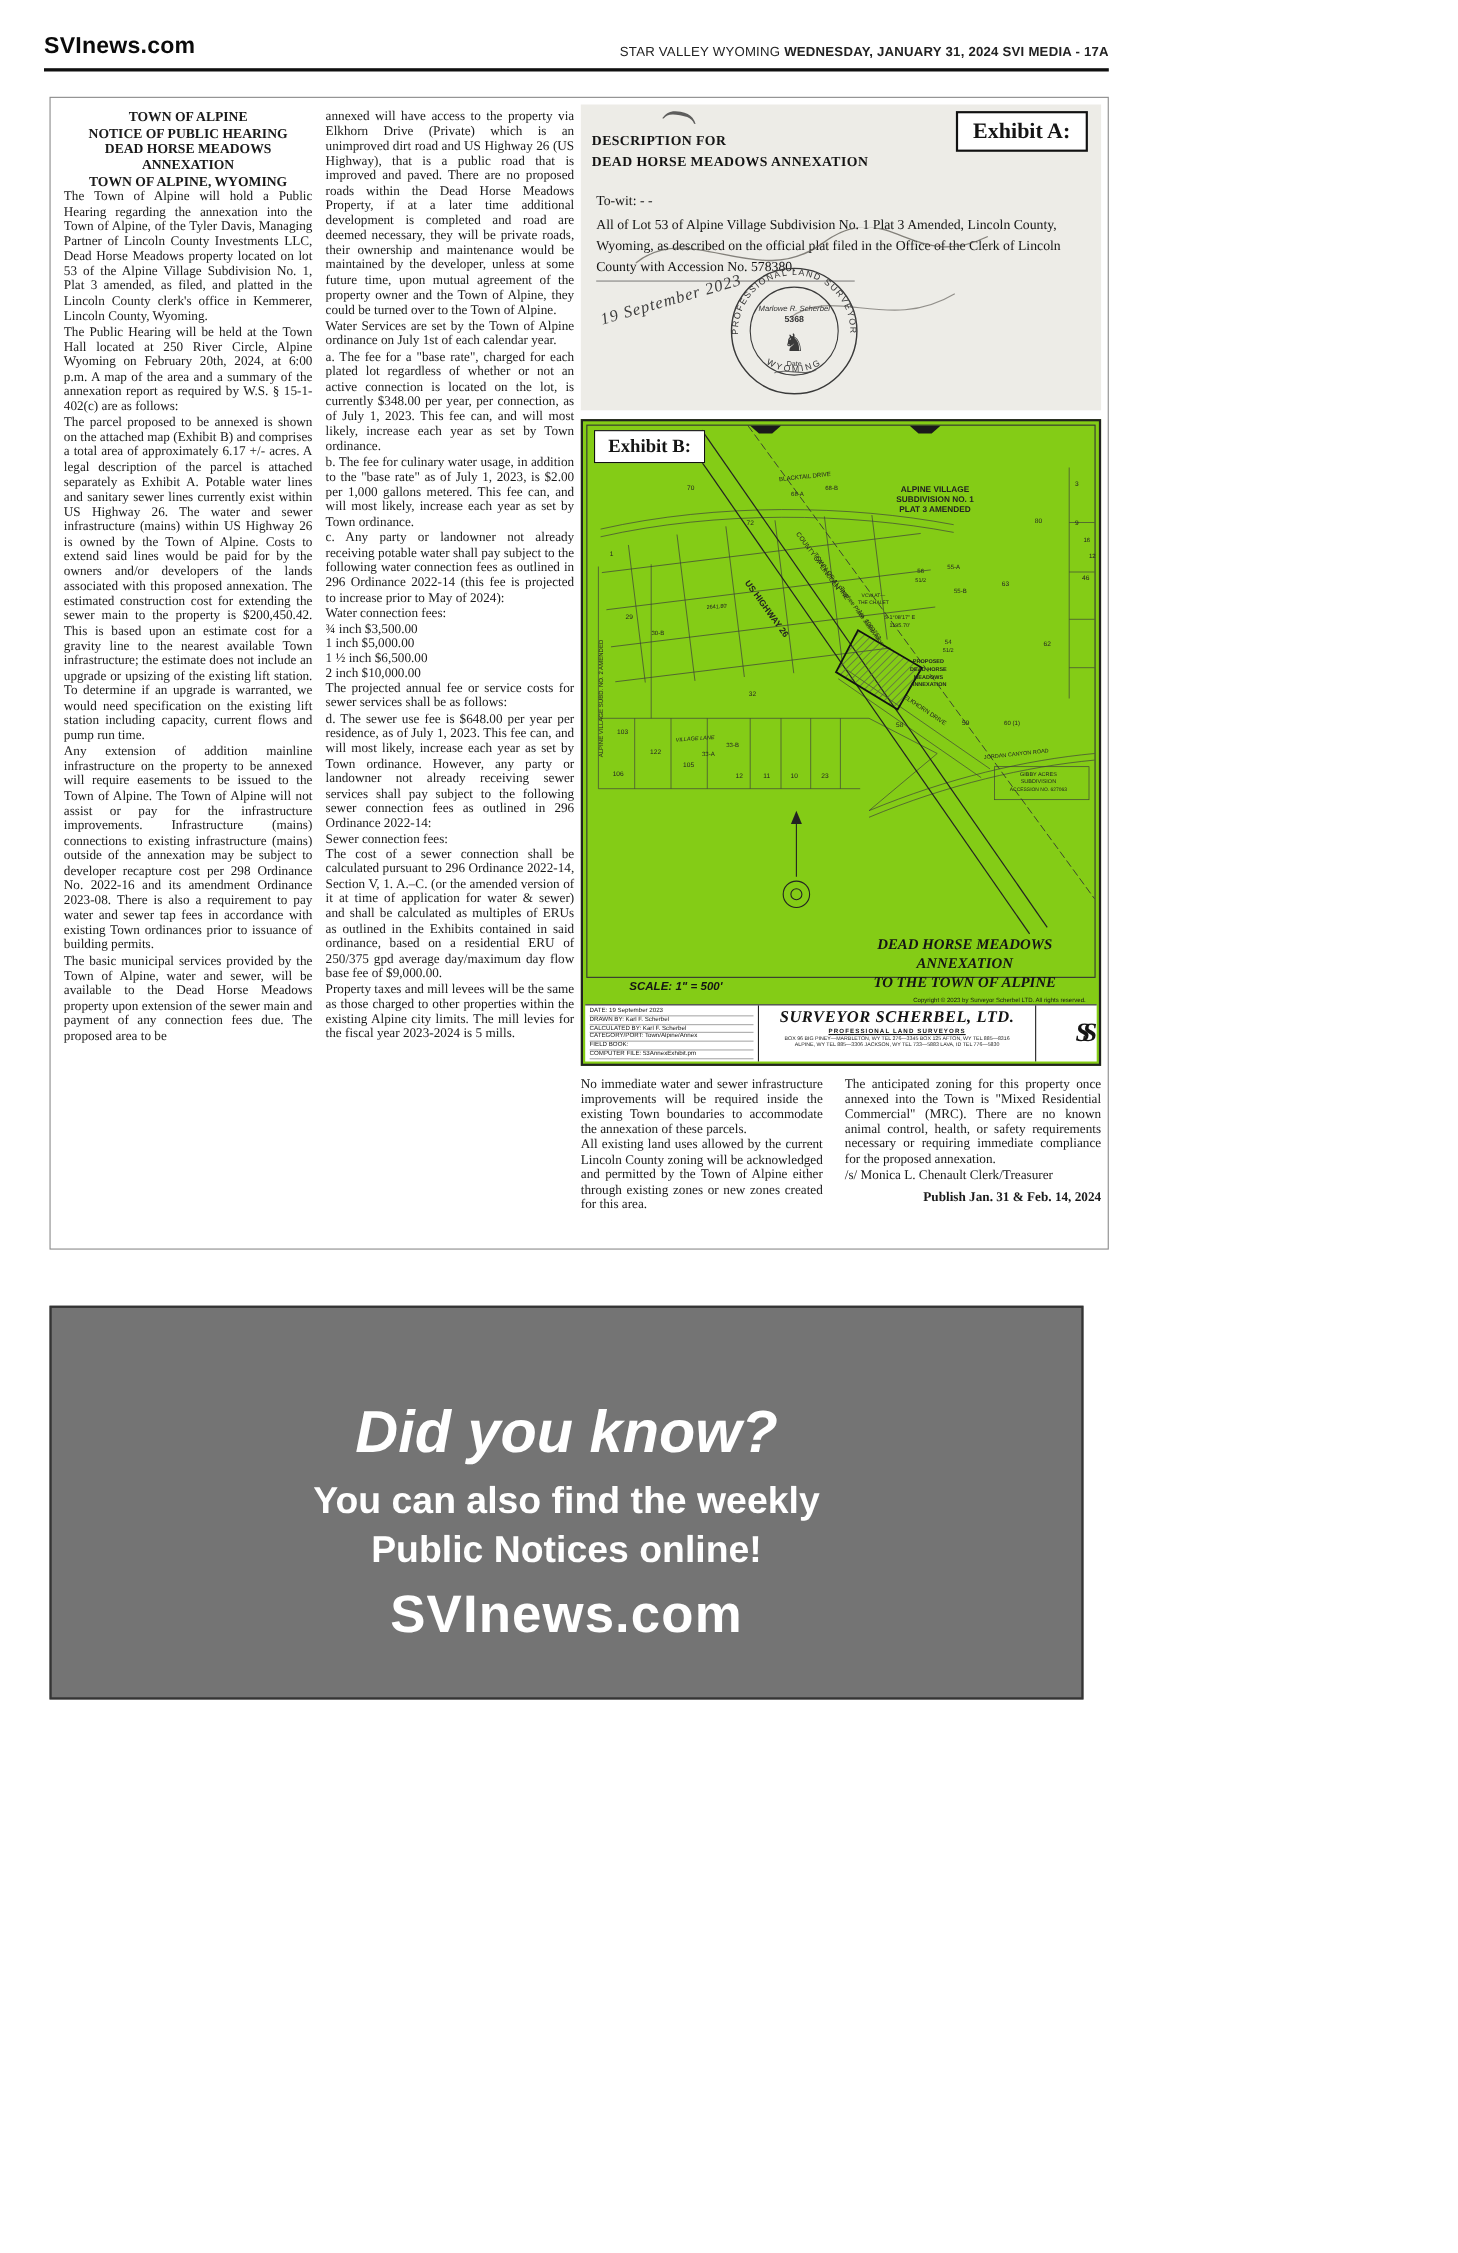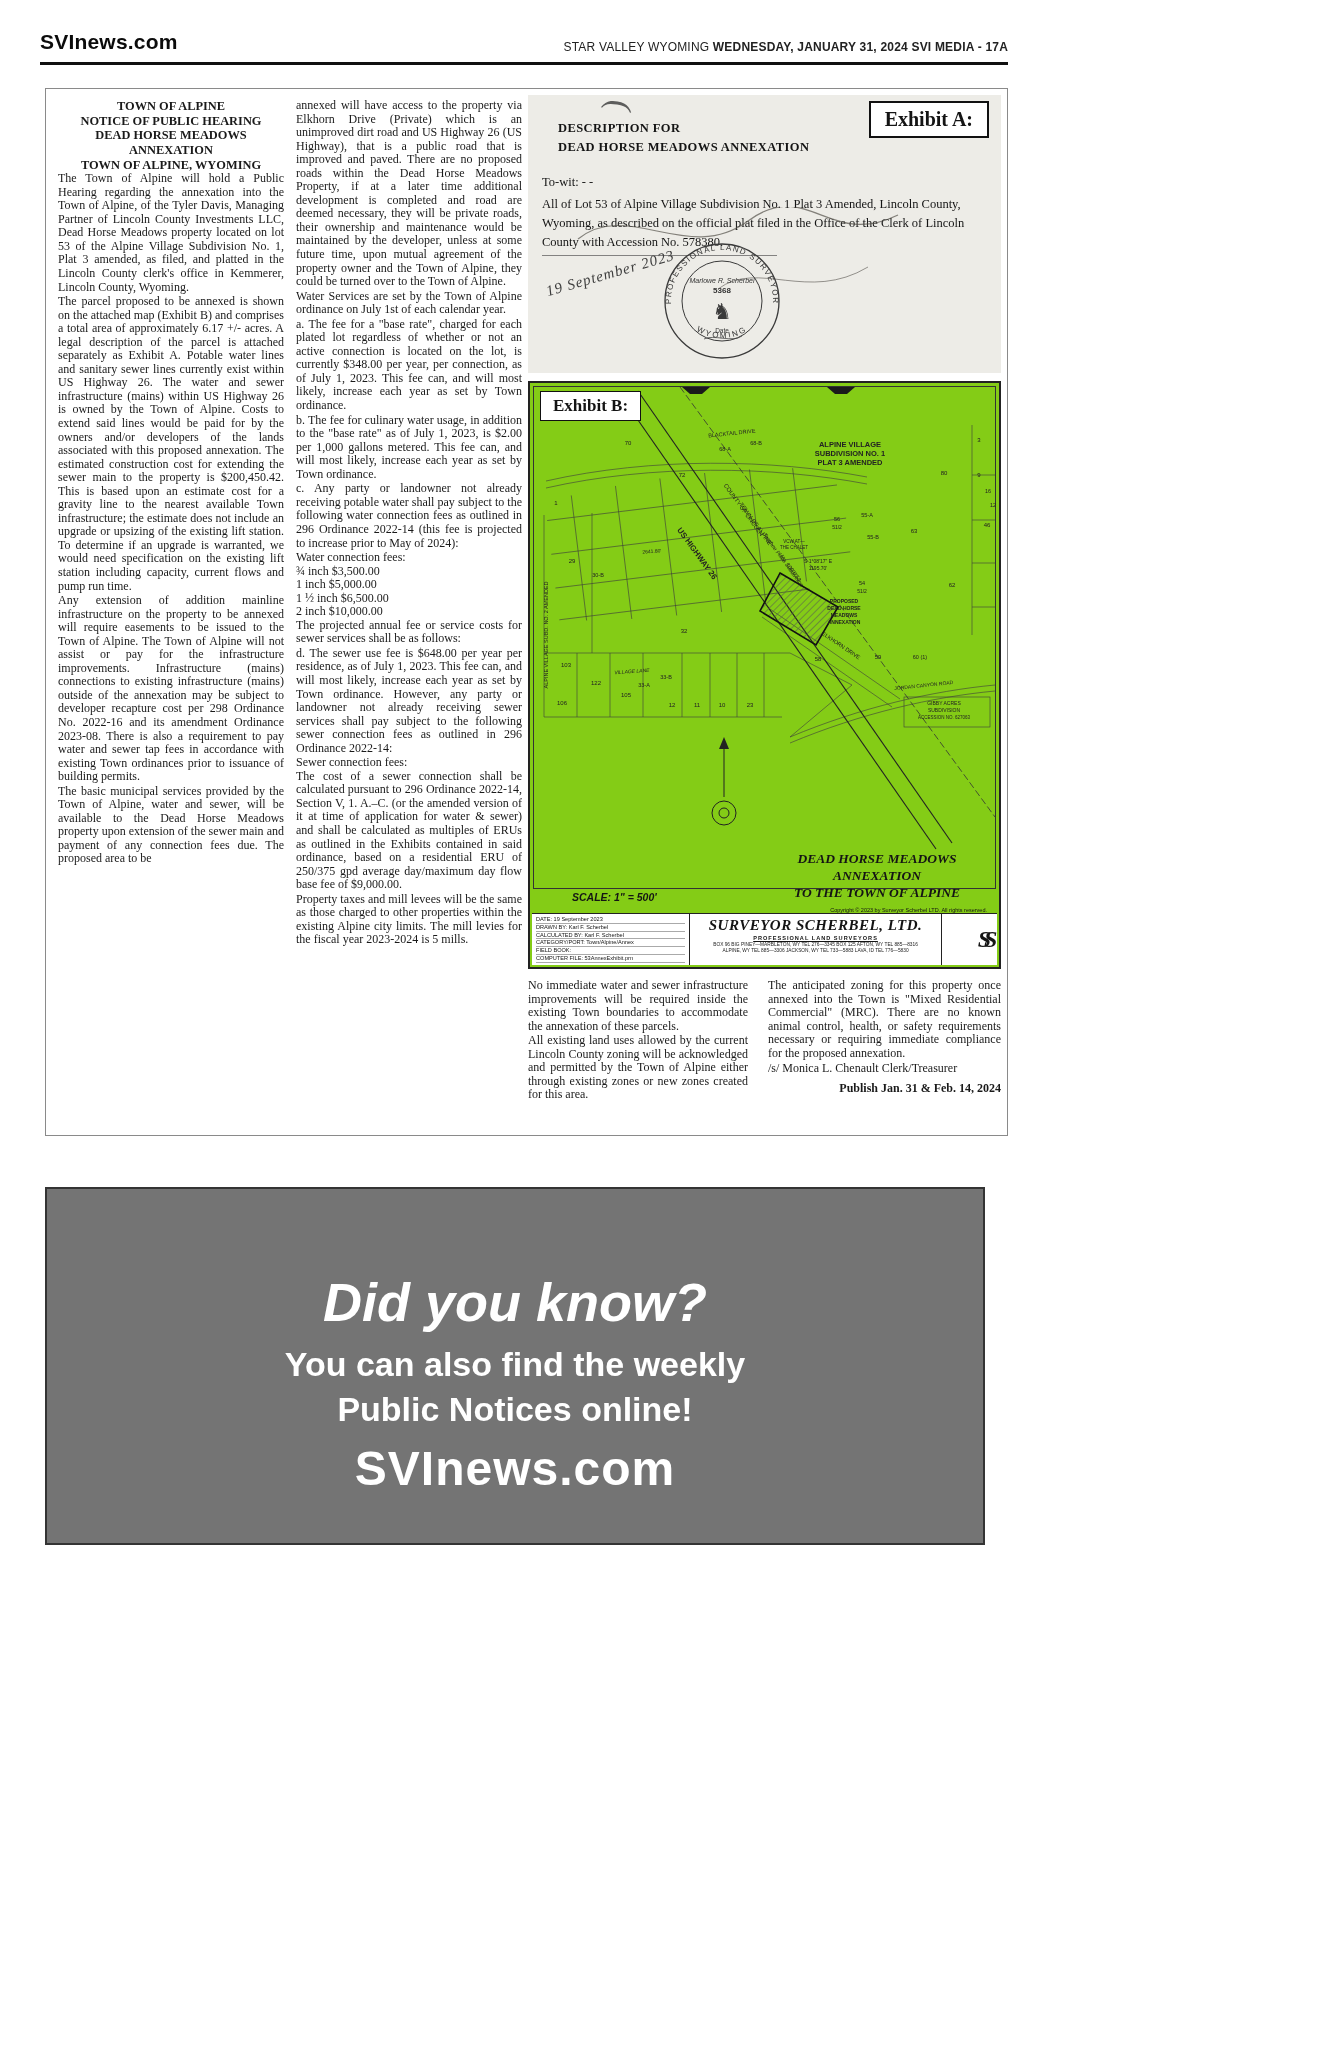--- a/index.html
+++ b/index.html
@@ -24,21 +24,21 @@
   .col .sig{text-align:left;margin-top:2px;}
   .col1{left:12px;width:226px;}
   .col2{left:250px;width:226px;}
 
   
   .rr{position:absolute;left:482px;top:6px;width:473px;height:1034px;}
 
   
   .exa{position:absolute;left:0;top:0;width:473px;height:278px;background:#edecе7;background:#edece7;}
   .exa-pen{position:absolute;left:86px;top:-8px;font-size:34px;color:#3a3a3a;transform:rotate(100deg);opacity:.8;}
-  .exa-heading{position:absolute;left:30px;top:24px;font-weight:bold;font-size:12.5px;letter-spacing:.4px;line-height:1.5;}
+  .exa-heading{position:absolute;left:10px;top:24px;font-weight:bold;font-size:12.5px;letter-spacing:.4px;line-height:1.5;}
   .exa-label{position:absolute;right:12px;top:6px;border:2px solid #111;background:#fff;padding:5px 14px;font-weight:bold;font-size:20px;font-family:"Liberation Serif",serif;}
   .exa-towit{position:absolute;left:14px;top:80px;font-size:12.5px;}
   .exa-body{position:absolute;left:14px;top:100px;width:445px;font-size:12.5px;line-height:1.5;}
   .exa-underline{position:absolute;left:14px;top:160px;width:235px;height:1px;background:#4a4a4a;opacity:.65;}
   .exa-hand{position:absolute;left:16px;top:170px;font-style:italic;font-size:15px;color:#3d3d3d;transform:rotate(-16deg);letter-spacing:1px;}
   .exa-seal{position:absolute;left:128px;top:140px;}
   .exa-squiggle{position:absolute;left:40px;top:112px;}
 
   
   .exb{position:absolute;left:0;top:286px;width:473px;height:588px;border:2px solid #222;background:#84cc16;}
@@ -86,20 +86,21 @@
 
   <section class="notice">
 
     <div class="col col1">
         <p class="h">TOWN OF ALPINE</p>
         <p class="h">NOTICE OF PUBLIC HEARING</p>
         <p class="h">DEAD HORSE MEADOWS</p>
         <p class="h">ANNEXATION</p>
         <p class="h">TOWN OF ALPINE, WYOMING</p>
         <p class="p">The Town of Alpine will hold a Public Hearing regarding the annexation into the Town of Alpine, of the Tyler Davis, Managing Partner of Lincoln County Investments LLC, Dead Horse Meadows property located on lot 53 of the Alpine Village Subdivision No. 1, Plat 3 amended, as filed, and platted in the Lincoln County clerk's office in Kemmerer, Lincoln County, Wyoming.</p>
+        <p class="p">The Public Hearing will be held at the Town Hall located at 250 River Circle, Alpine Wyoming on February 20th, 2024, at 6:00 p.m. A map of the area and a summary of the annexation report as required by W.S. § 15-1-402(c) are as follows:</p>
         <p class="p">The parcel proposed to be annexed is shown on the attached map (Exhibit B) and comprises a total area of approximately 6.17 +/- acres. A legal description of the parcel is attached separately as Exhibit A. Potable water lines and sanitary sewer lines currently exist within US Highway 26. The water and sewer infrastructure (mains) within US Highway 26 is owned by the Town of Alpine. Costs to extend said lines would be paid for by the owners and/or developers of the lands associated with this proposed annexation. The estimated construction cost for extending the sewer main to the property is $200,450.42. This is based upon an estimate cost for a gravity line to the nearest available Town infrastructure; the estimate does not include an upgrade or upsizing of the existing lift station. To determine if an upgrade is warranted, we would need specification on the existing lift station including capacity, current flows and pump run time.</p>
         <p class="p">Any extension of addition mainline infrastructure on the property to be annexed will require easements to be issued to the Town of Alpine. The Town of Alpine will not assist or pay for the infrastructure improvements. Infrastructure (mains) connections to existing infrastructure (mains) outside of the annexation may be subject to developer recapture cost per 298 Ordinance No. 2022-16 and its amendment Ordinance 2023-08. There is also a requirement to pay water and sewer tap fees in accordance with existing Town ordinances prior to issuance of building permits.</p>
         <p class="p">The basic municipal services provided by the Town of Alpine, water and sewer, will be available to the Dead Horse Meadows property upon extension of the sewer main and payment of any connection fees due. The proposed area to be</p>
       </div>
 
     <div class="col col2">
         <p class="p">annexed will have access to the property via Elkhorn Drive (Private) which is an unimproved dirt road and US Highway 26 (US Highway), that is a public road that is improved and paved. There are no proposed roads within the Dead Horse Meadows Property, if at a later time additional development is completed and road are deemed necessary, they will be private roads, their ownership and maintenance would be maintained by the developer, unless at some future time, upon mutual agreement of the property owner and the Town of Alpine, they could be turned over to the Town of Alpine.</p>
         <p class="p">Water Services are set by the Town of Alpine ordinance on July 1st of each calendar year.</p>
         <p class="p">a. The fee for a "base rate", charged for each plated lot regardless of whether or not an active connection is located on the lot, is currently $348.00 per year, per connection, as of July 1, 2023. This fee can, and will most likely, increase each year as set by Town ordinance.</p>
         <p class="p">b. The fee for culinary water usage, in addition to the "base rate" as of July 1, 2023, is $2.00 per 1,000 gallons metered. This fee can, and will most likely, increase each year as set by Town ordinance.</p>

